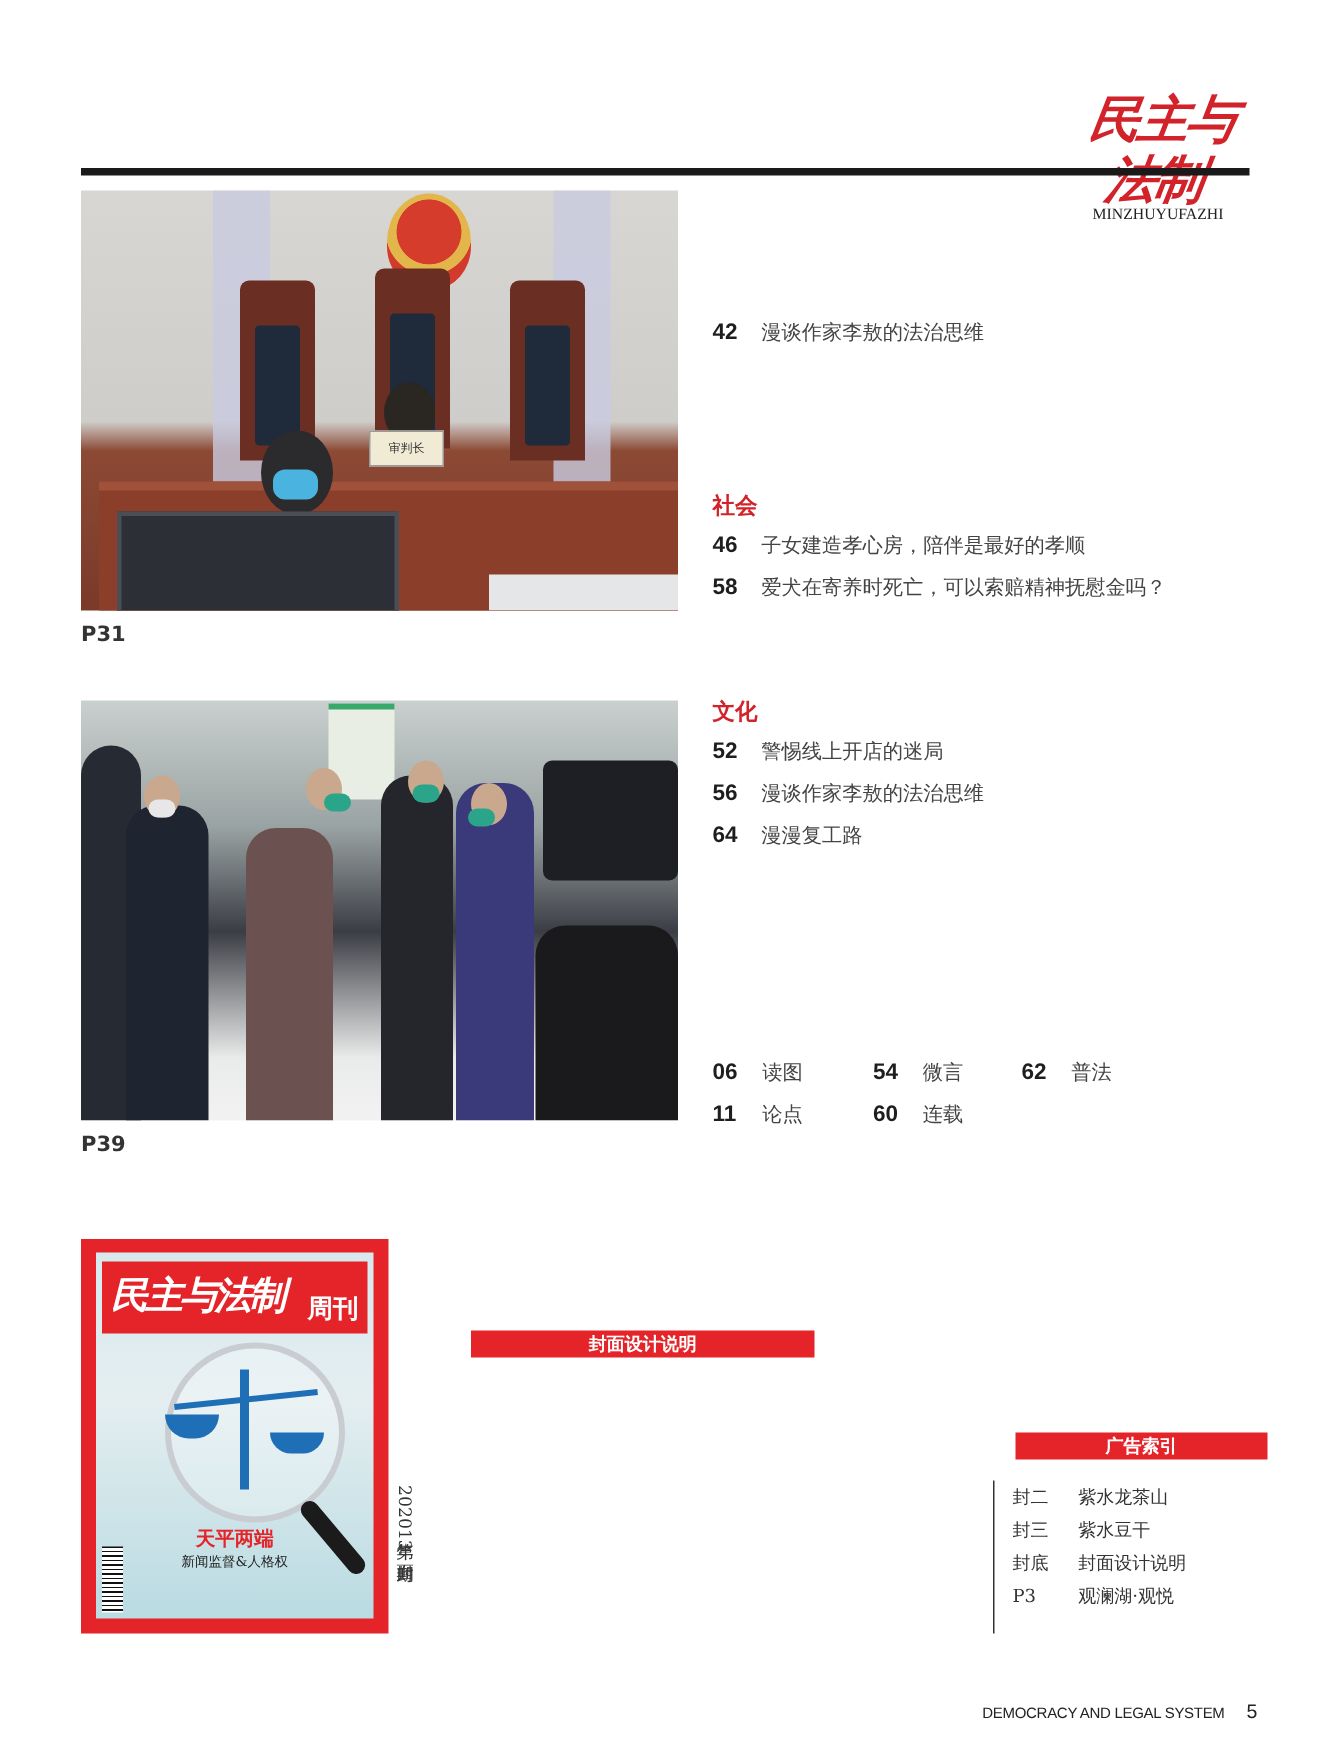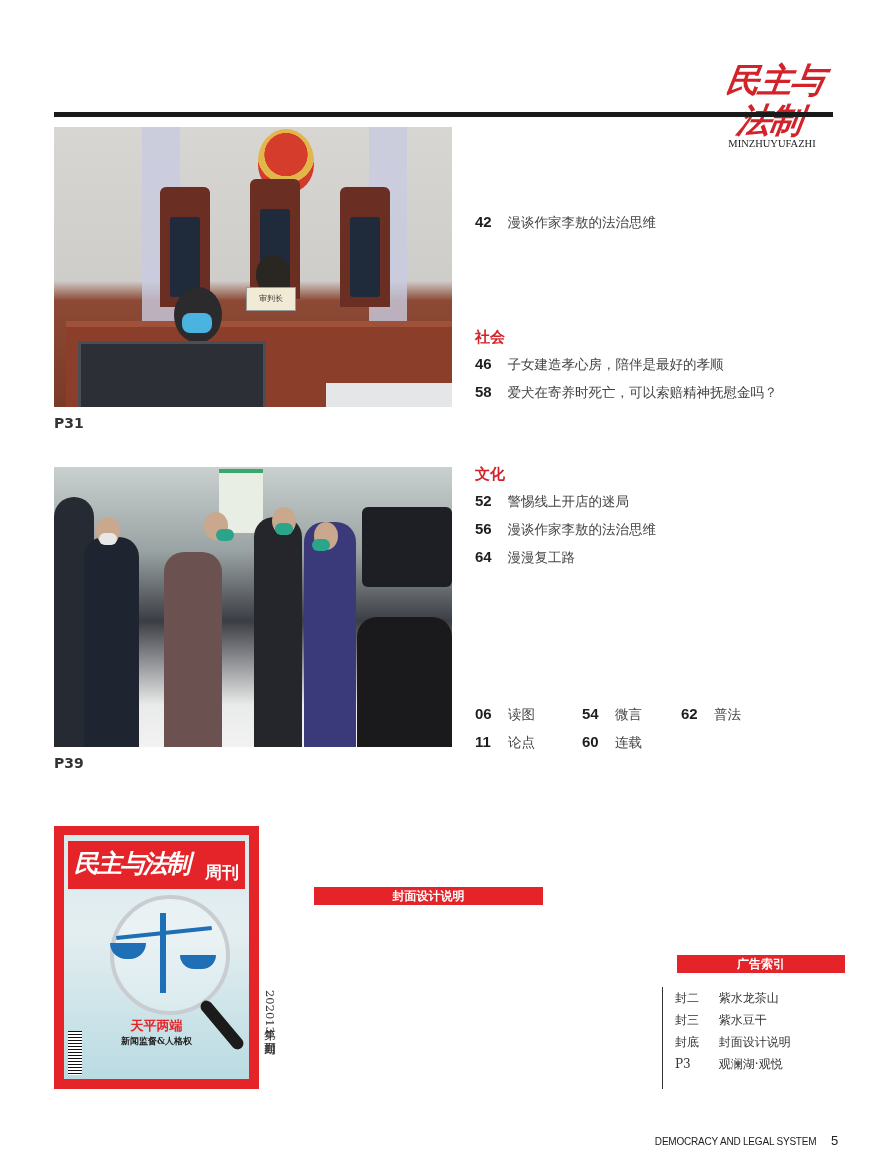--- a/index.html
+++ b/index.html
@@ -58,21 +58,21 @@
   .cover-mast-cn { position:absolute; left:6px; top:6px; font-family:"DejaVu Serif",serif; font-style:italic; font-weight:bold; color:#fff; font-size:25px; letter-spacing:-2px; }
   .cover-mast-weekly { position:absolute; right:6px; top:20px; color:#fff; font-weight:bold; font-size:17px; }
   .cover-scale-ring { position:absolute; left:46px; top:60px; width:112px; height:112px; border-radius:50%;
                       border:4px solid #c9cdd1; background:rgba(255,255,255,.25); }
   .cover-scale-post { position:absolute; left:96px; top:78px; width:6px; height:80px; background:#1e6fb5; }
   .cover-scale-beam { position:absolute; left:52px; top:96px; width:96px; height:4px; background:#1e6fb5; transform:rotate(-6deg); }
   .cover-pan-l { position:absolute; left:46px; top:108px; width:36px; height:16px; border-radius:0 0 18px 18px; background:#1e6fb5; }
   .cover-pan-r { position:absolute; left:116px; top:120px; width:36px; height:14px; border-radius:0 0 18px 18px; background:#1e6fb5; }
   .cover-handle { position:absolute; left:152px; top:160px; width:12px; height:60px; background:#1b1b1b; transform:rotate(-40deg); border-radius:6px; }
   .cover-headline { position:absolute; left:0; width:185px; top:182px; text-align:center; color:#e42429; font-weight:bold; font-size:13px; font-family:"DejaVu Serif",serif; }
-  .cover-subhead { position:absolute; left:0; width:185px; top:200px; text-align:center; color:#222; font-weight:bold; font-size:9px; font-family:"DejaVu Serif",serif; }
+  .cover-subhead { position:absolute; left:0; width:185px; top:200px; text-align:center; color:#222; font-weight:normal; font-size:9px; font-family:"DejaVu Serif",serif; }
   .cover-barcode { position:absolute; left:4px; top:196px; width:14px; height:44px; background:repeating-linear-gradient(#111 0 1px,#fff 1px 3px); }
   .cover-vertical { left:262px; top:990px; width:14px; font-family:"DejaVu Serif",serif; font-size:11.5px; color:#333; line-height:13px; writing-mode:vertical-rl; }
 
   
   .box-head { background:#e42429; color:#fff; font-weight:bold; font-size:12px; text-align:center; height:18px; line-height:18px; }
   .desc { left:314px; top:887px; width:229px; }
   .desc-body { margin-top:9px; font-size:11.2px; line-height:23px; color:#3a3a3a; text-align:justify; text-indent:2em; }
 
   
   .ads { left:677px; top:955px; width:168px; }

